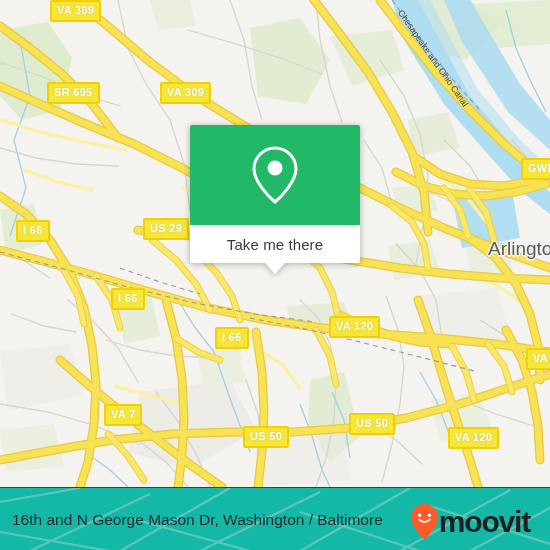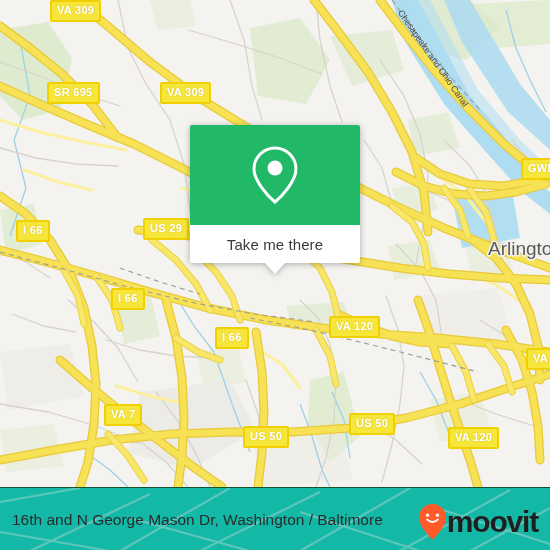--- a/index.html
+++ b/index.html
@@ -176,21 +176,21 @@
     width: 390px;
     color: #2b2b2b;
     font-family: "Liberation Sans", sans-serif;
     font-size: 15.5px;
     line-height: 21px;
     z-index: 2;
   }
 
   #footer-logo {
     position: absolute;
-    right: 12px;
+    right: 20px;
     top: 16px;
     display: flex;
     align-items: center;
     z-index: 2;
   }
 
   #logo-wordmark {
     color: #1f1f1f;
     font-family: "Liberation Sans", sans-serif;
     font-size: 30px;

